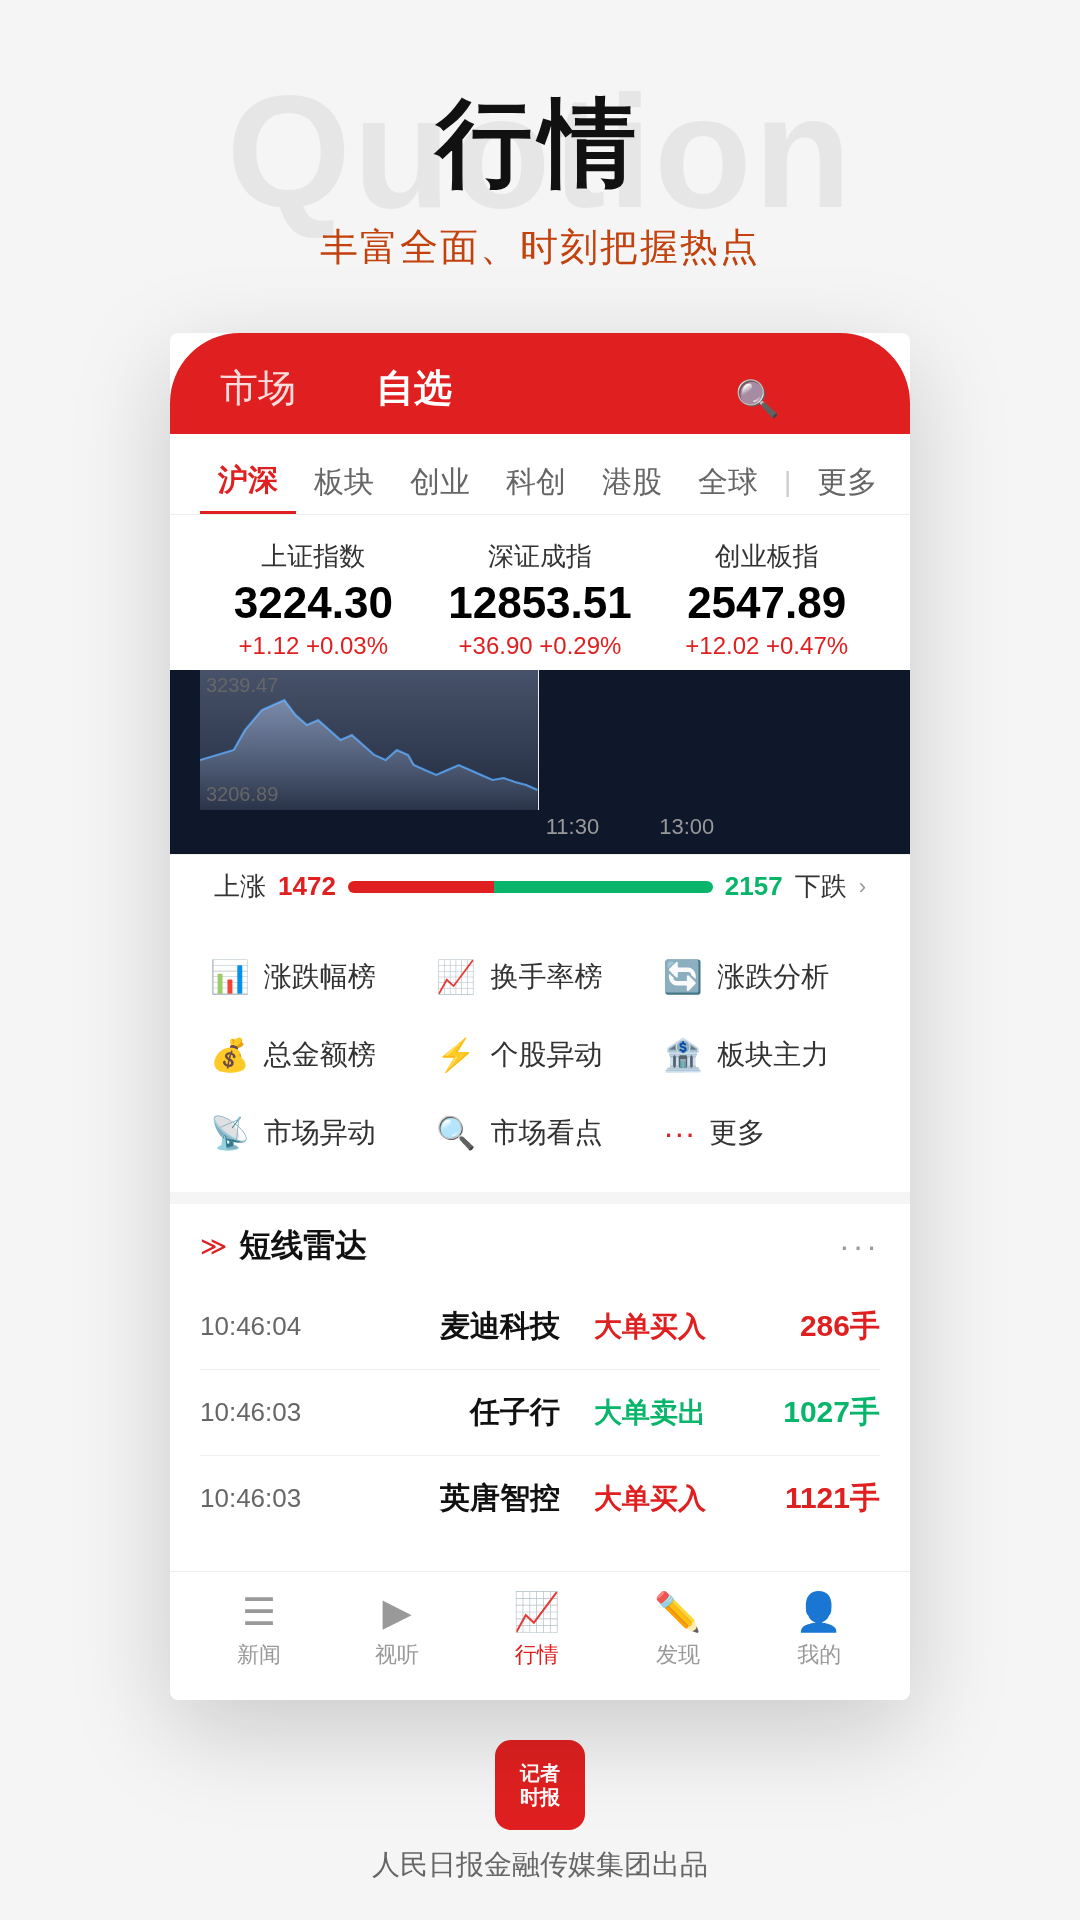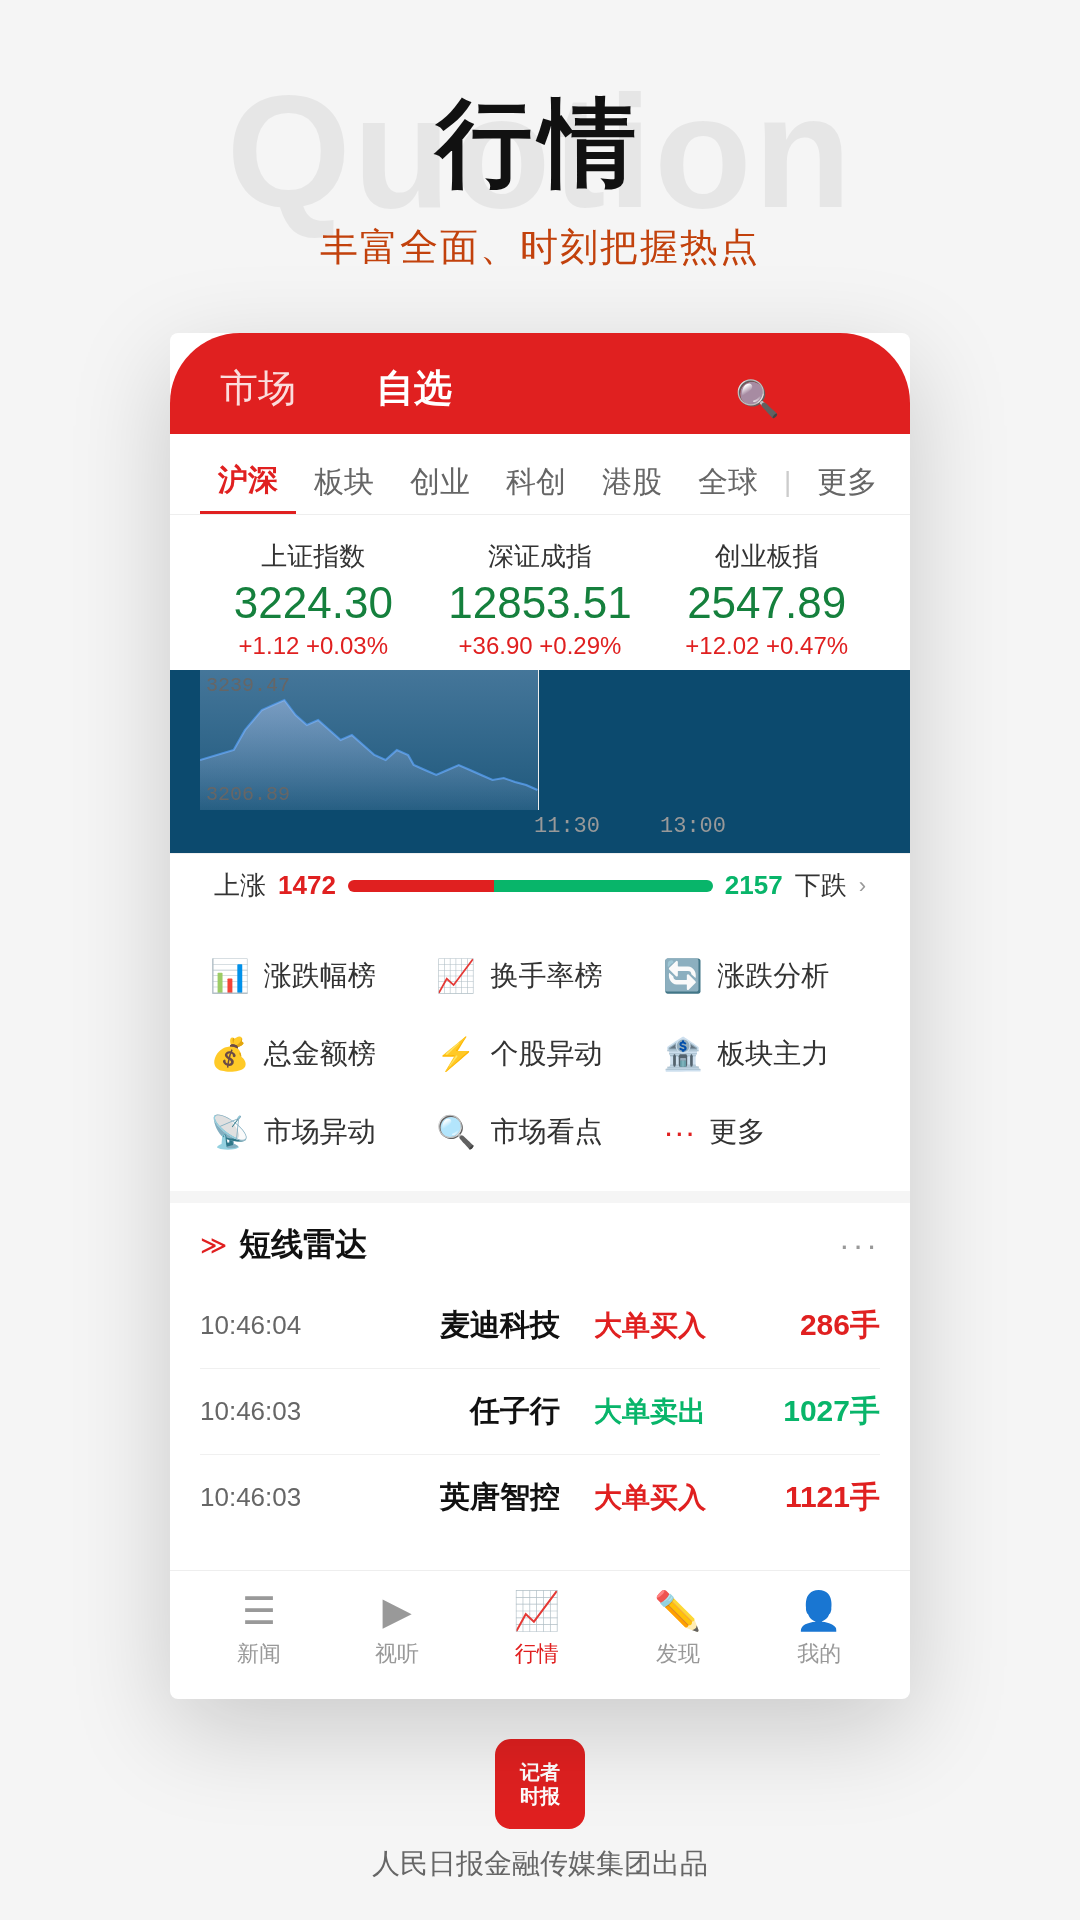--- a/index.html
+++ b/index.html
@@ -130,35 +130,34 @@
     .index-item {
       text-align: center;
       flex: 1;
     }
     .index-name {
       font-size: 26px;
       color: #333;
     }
     .index-value {
       font-size: 44px;
-      font-weight: 400;
-      color: #15803d;
+      font-weight: 700;
+      color: #000000;
       margin: 4px 0;
     }
     .index-change {
       font-size: 24px;
       color: #e02020;
     }
 
     
     .chart-area {
-      background: #0c4a6e;
+      background: #0f172a;
       padding: 0 30px 10px;
       position: relative;
-      font-family: Liberation Mono, monospace;
     }
     .chart-container {
       display: flex;
       height: 140px;
       gap: 4px;
     }
     .chart-left {
       flex: 1;
       position: relative;
       background: linear-gradient(180deg, rgba(200,220,255,0.3) 0%, rgba(200,220,255,0.1) 100%);

